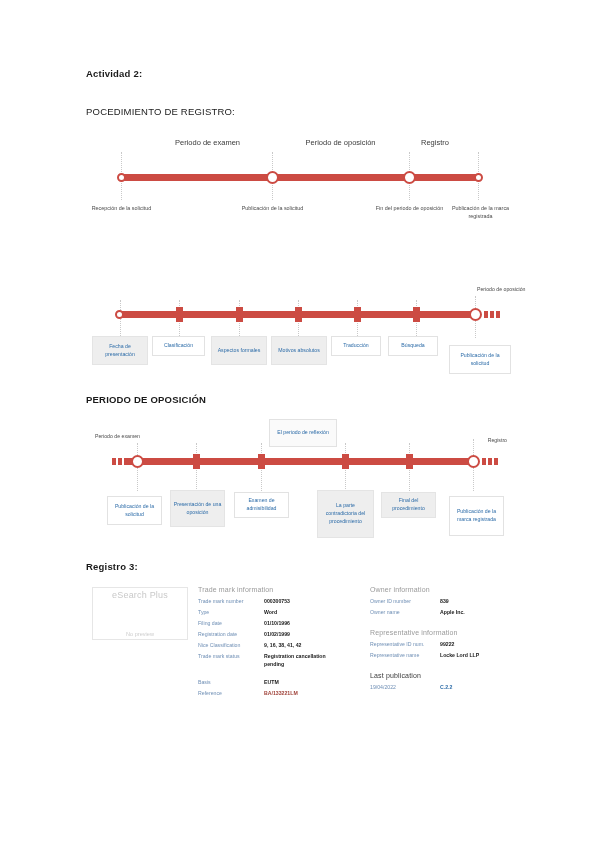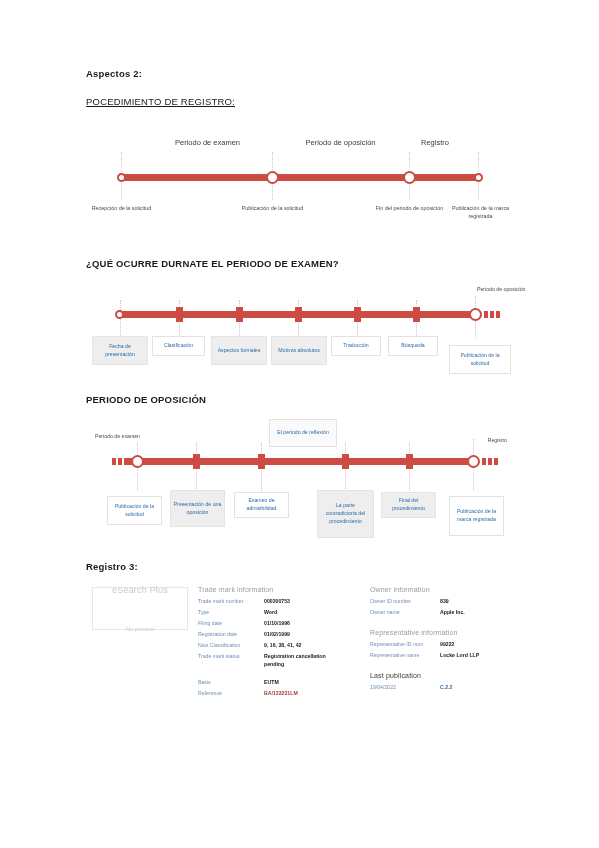--- a/index.html
+++ b/index.html
@@ -208,23 +208,23 @@
     width: 599px;
     background: #ffffff;
     z-index: 9;
   }
 </style>
 </head>
 <body>
 
 <div class="page">
 
-  <div class="heading" style="left:86px; top:68px;">Aspectos 2:</div>
-
-  <div class="subheading" style="left:86px; top:96px;text-decoration:underline;">POCEDIMIENTO DE REGISTRO:</div>
+  <div class="heading" style="left:86px; top:68px;">Actividad 2:</div>
+
+  <div class="subheading" style="left:86px; top:106px;">POCEDIMIENTO DE REGISTRO:</div>
 
   <div class="tl">
 
     <div class="tl-top-label" style="left:120px; top:138px; width:175px;">Periodo de examen</div>
     <div class="tl-top-label" style="left:253px; top:138px; width:175px;">Periodo de oposición</div>
     <div class="tl-top-label" style="left:390px; top:138px; width:90px;">Registro</div>
 
     <div class="guide" style="left:121px; top:152px; height:48px;"></div>
     <div class="guide" style="left:272px; top:152px; height:48px;"></div>
     <div class="guide" style="left:409px; top:152px; height:48px;"></div>
@@ -236,21 +236,20 @@
     <div class="tl-node-open" style="left:266px; top:171px;"></div>
     <div class="tl-node-open" style="left:403px; top:171px;"></div>
     <div class="tl-node-small" style="left:474px; top:173px;"></div>
 
     <div class="tl-bottom-label" style="left:84px; top:205px; width:75px;">Recepción de la solicitud</div>
     <div class="tl-bottom-label" style="left:235px; top:205px; width:75px;">Publicación de la solicitud</div>
     <div class="tl-bottom-label" style="left:372px; top:205px; width:75px;">Fin del periodo de oposición</div>
     <div class="tl-bottom-label" style="left:443px; top:205px; width:75px;">Publicación de la marca registrada</div>
   </div>
 
-  <div class="heading" style="left:86px; top:258px;">¿QUÉ OCURRE DURNATE EL PERIODO DE EXAMEN?</div>
 
   <div class="tl">
 
     <div class="tl-side-label" style="left:477px; top:286px; width:60px;">Periodo de oposición</div>
 
     <div class="guide" style="left:120px; top:300px; height:36px;"></div>
     <div class="guide" style="left:179px; top:300px; height:36px;"></div>
     <div class="guide" style="left:239px; top:300px; height:36px;"></div>
     <div class="guide" style="left:298px; top:300px; height:36px;"></div>
     <div class="guide" style="left:357px; top:300px; height:36px;"></div>
@@ -323,21 +322,21 @@
     <div class="tl-box" style="left:107px; top:496px; width:55px; height:29px;">Publicación de la solicitud</div>
     <div class="tl-box shaded" style="left:170px; top:490px; width:55px; height:37px;">Presentación de una oposición</div>
     <div class="tl-box" style="left:234px; top:492px; width:55px; height:26px;">Examen de admisibilidad</div>
     <div class="tl-box shaded" style="left:317px; top:490px; width:57px; height:48px;">La parte contradictoria del procedimiento</div>
     <div class="tl-box shaded" style="left:381px; top:492px; width:55px; height:26px;">Final del procedimiento</div>
     <div class="tl-box" style="left:449px; top:496px; width:55px; height:40px;">Publicación de la marca registrada</div>
   </div>
 
   <div class="heading" style="left:86px; top:561px;">Registro 3:</div>
 
-  <div class="esearch-box" style="left:92px; top:587px; width:96px; height:43px;gap:28px;">
+  <div class="esearch-box" style="left:92px; top:587px; width:96px; height:53px;gap:28px;">
     <div class="esearch-title">eSearch Plus</div>
     <div class="esearch-sub">No preview</div>
   </div>
 
   <div class="info-col" style="left:198px; top:586px; width:150px;">
     <div class="info-head">Trade mark information</div>
 
     <div class="info-row">
       <div class="info-lab" style="width:66px;">Trade mark number</div>
       <div class="info-val">000300753</div>

